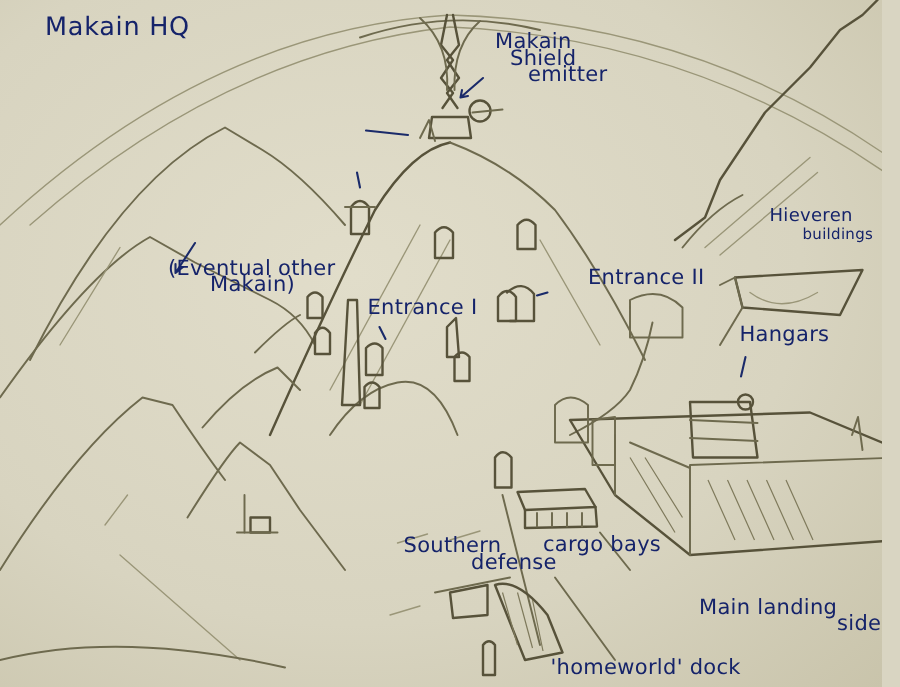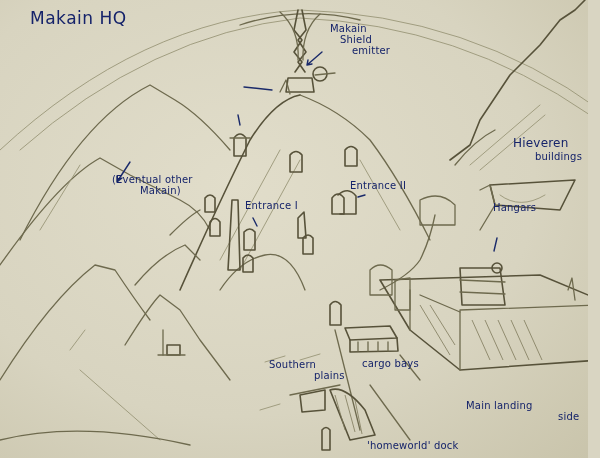--- a/index.html
+++ b/index.html
@@ -10,21 +10,21 @@
     text-decoration: underline;
   }
   #sketch { position: absolute; left: 0; top: 0; width: 600px; height: 458px; }
   .pencil { fill: none; stroke: #6e6a4e; stroke-width: 1.3; stroke-linecap: round; stroke-linejoin: round; }
   .pencil-dark { fill: none; stroke: #57523a; stroke-width: 1.6; stroke-linecap: round; stroke-linejoin: round; }
   .pencil-faint { fill: none; stroke: #9a9678; stroke-width: 0.9; stroke-linecap: round; }
   .hatch { fill: none; stroke: #7f7a5c; stroke-width: 0.8; }
   .ink { fill: none; stroke: #1a2a6a; stroke-width: 1.4; stroke-linecap: round; }
   .label {
     position: absolute; color: #15236a;
-    font-family: "DejaVu Sans", sans-serif; font-size: 10px; line-height: 11px;
+    font-family: "DejaVu Sans", sans-serif; font-size: 14px; line-height: 11px;
     white-space: nowrap; letter-spacing: 0.2px;
   }
   .title { font-size: 17px; line-height: 20px; letter-spacing: 0.5px; }
   .bigger { font-size: 12px; line-height: 13px; }
 </style>
 </head>
 <body>
 
 <div id="sheet">
 
@@ -167,33 +167,33 @@
     <div style="padding-left:22px;">emitter</div>
   </div>
 
 
   <div class="label" style="left:112px;top:144px;margin-top:30px;">
     <div>(Eventual other</div>
     <div style="padding-left:28px;">Makain)</div>
   </div>
 
   <div class="label" style="left:245px;top:200px;">Entrance I</div>
-  <div class="label" style="left:350px;top:180px;">Entrance II</div>
+  <div class="label" style="left:392px;top:180px;">Entrance II</div>
 
   <div class="label bigger" style="left:513px;top:137px;">
     <div>Hieveren</div>
     <div style="padding-left:22px;font-size:10px;">buildings</div>
   </div>
 
-  <div class="label" style="left:493px;top:202px;">Hangars</div>
+  <div class="label" style="left:493px;top:218px;">Hangars</div>
 
 
   <div class="label" style="left:269px;top:359px;">
     <div>Southern</div>
-    <div style="padding-left:45px;">plains</div>
+    <div style="padding-left:45px;">defense</div>
   </div>
 
   <div class="label" style="left:362px;top:358px;">cargo bays</div>
 
   <div class="label" style="left:450px;top:400px;margin-left:16px;">
     <div>Main landing</div>
     <div style="padding-left:92px;">side</div>
   </div>
 
   <div class="label" style="left:367px;top:440px;">'homeworld' dock</div>

